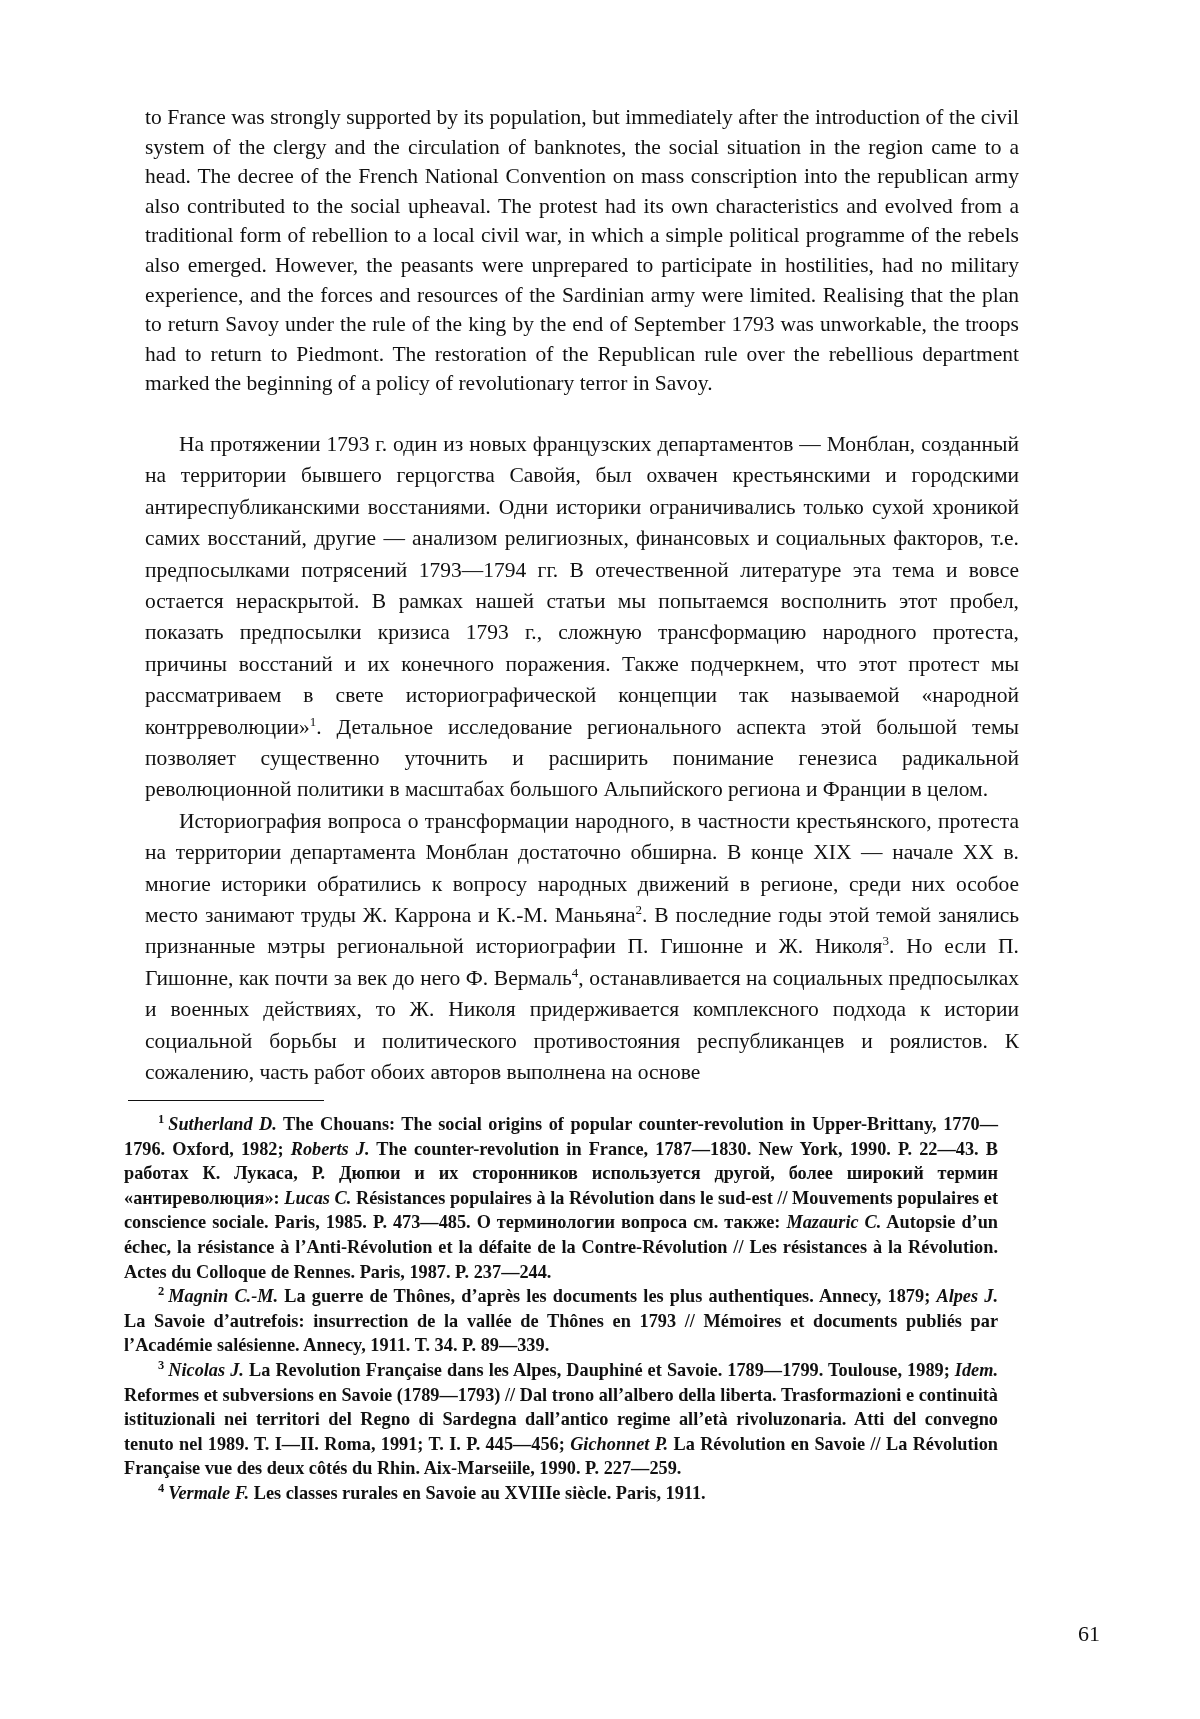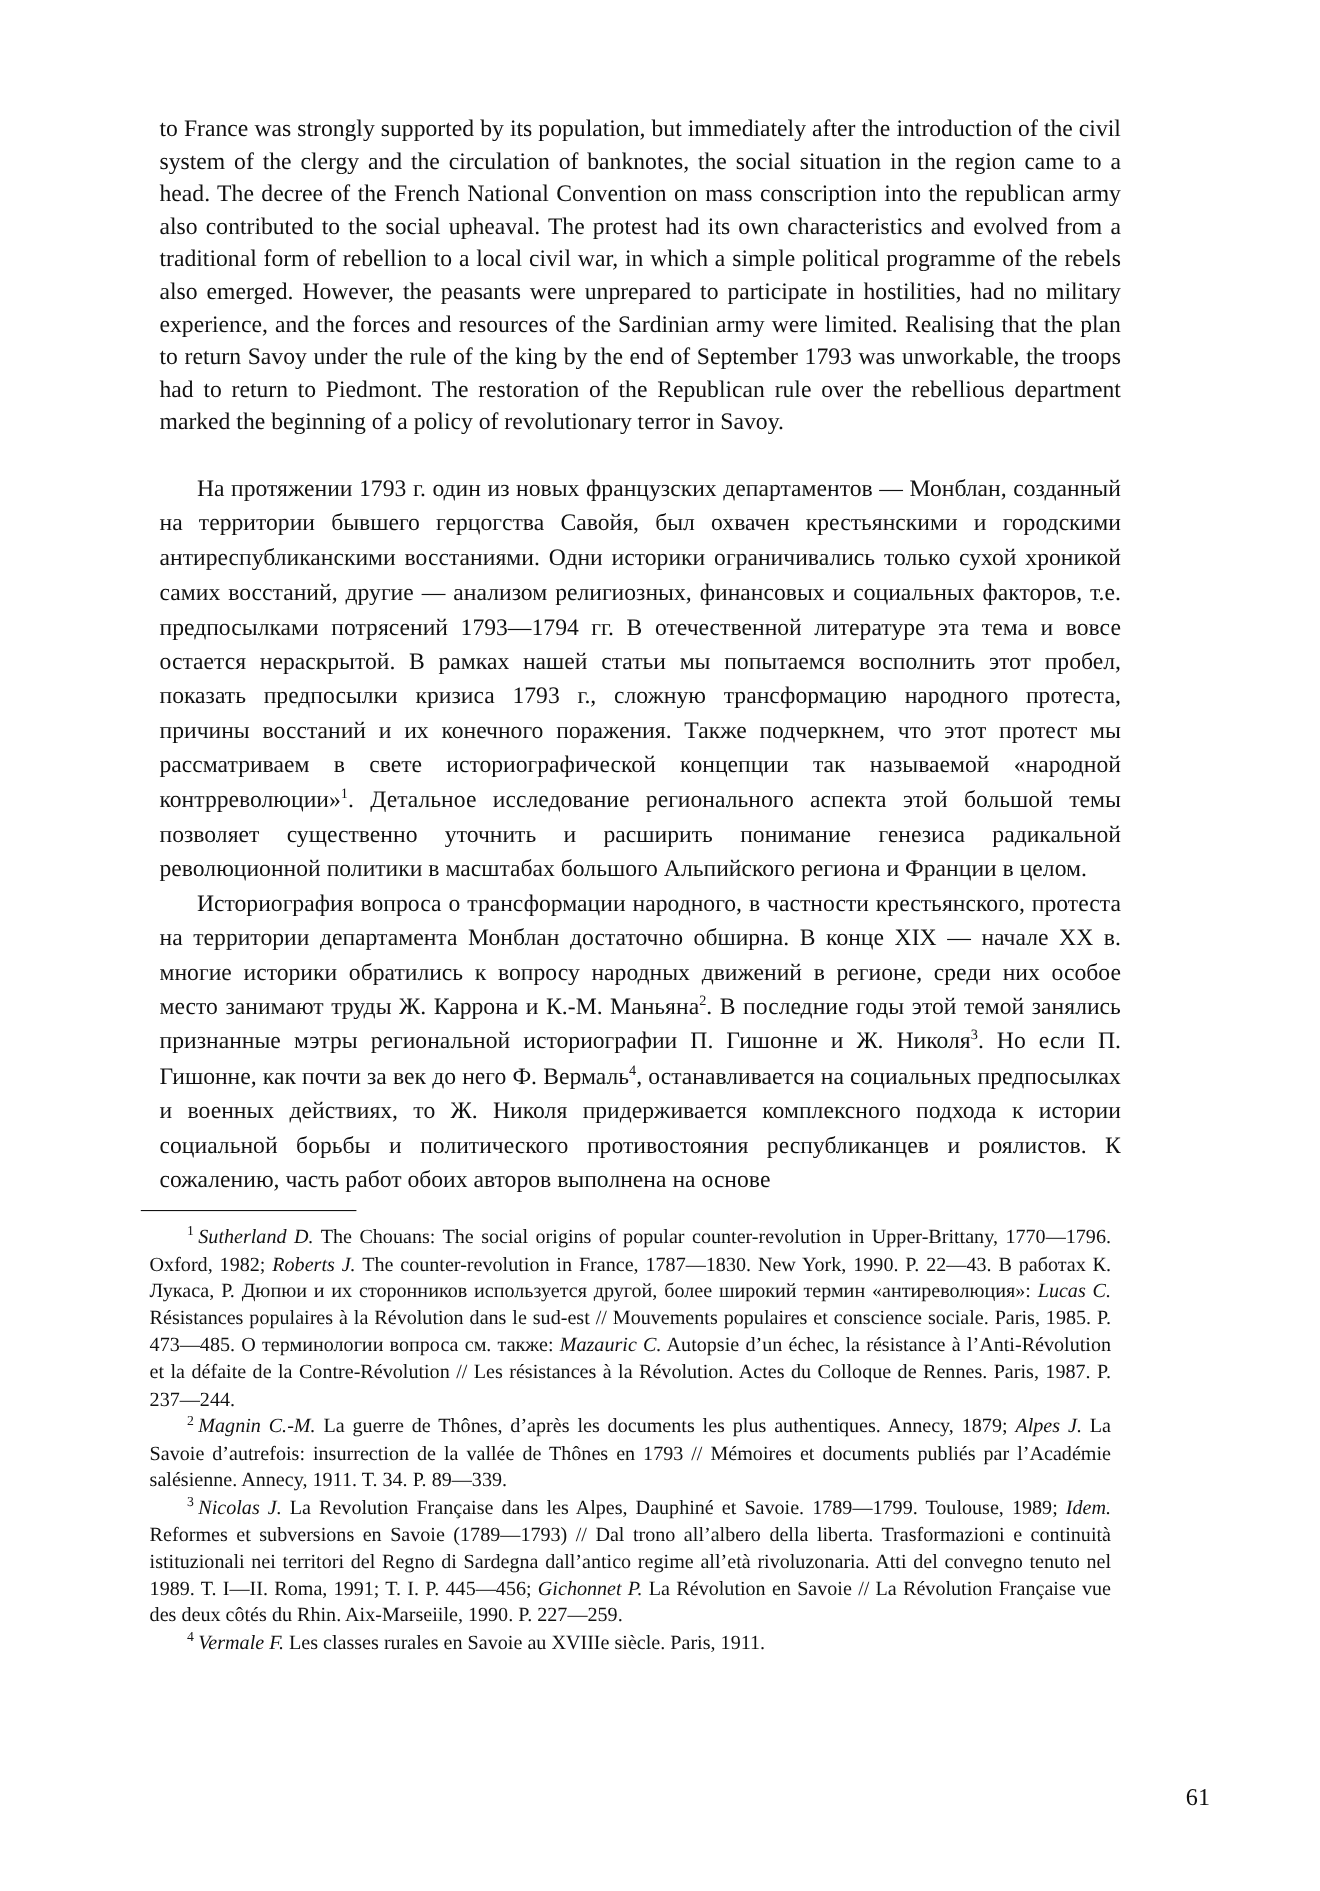--- a/index.html
+++ b/index.html
@@ -83,23 +83,24 @@
   .footnote-rule {
     position: absolute;
     left: 128px;
     top: 1100px;
     width: 196px;
     height: 1px;
     background: #111;
   }
   .footnotes {
     position: absolute;
-    left: 136px;
+    left: 124px;
     top: 1112px;
     width: 874px;
+    font-weight: bold;
   }
   p.fn {
     margin: 0;
     font-size: 18.3px;
     line-height: 24.6px;
     text-align: justify;
     text-indent: 34px;
   }
   p.fn i, .it { font-style: italic; }
   .fn-num {

